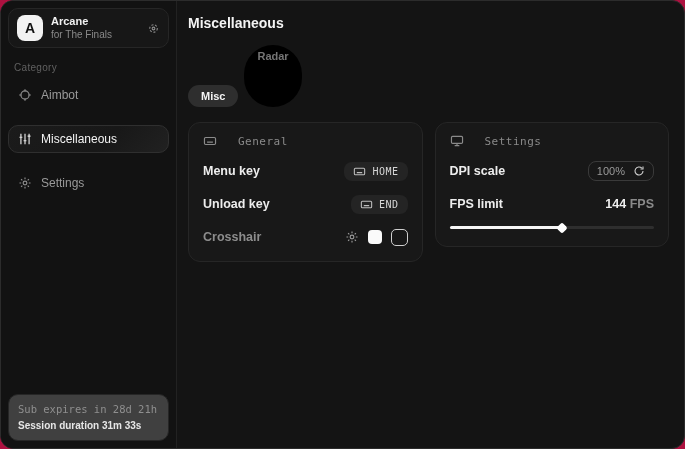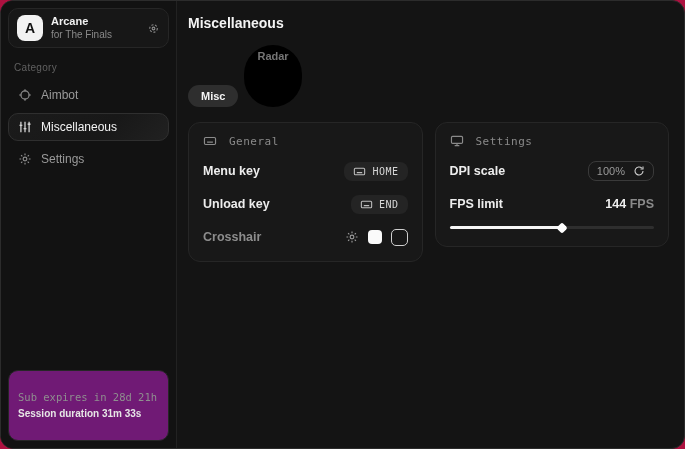--- a/index.html
+++ b/index.html
@@ -37,39 +37,39 @@
     display:flex; align-items:center; justify-content:center;
   }
   .brand-text { flex:1; line-height:1.25; }
   .brand-name { font-size:11px; font-weight:bold; color:#f1f1f1; }
   .brand-sub { font-size:10px; color:#8a8a8a; }
   .brand-action { color:#8a8a8a; display:flex; }
   .category {
     font-size:10px; color:#606060; letter-spacing:.3px;
     margin:14px 6px 8px 6px;
   }
-  .nav { display:flex; flex-direction:column; gap:4px; }
+  .nav { display:flex; flex-direction:column; gap:16px; }
   .nav-item {
     display:flex; align-items:center; gap:9px;
     padding:6px 9px; border-radius:10px;
     border:1px solid transparent;
     color:#9a9a9a; font-size:12px;
     cursor:default;
   }
   .nav-item .nicon { display:flex; color:#8d8d8d; }
   .nav-item.active {
     border-color:#2f2f2f;
     background:linear-gradient(135deg,#1b1b1b,#181818 60%,#212121);
     color:#f3f3f3;
   }
   .nav-item.active .nicon { color:#e8e8e8; }
   .sidebar-spacer { flex:1; }
   .sub-box {
-    border:1px solid #262626; background:#701a75;
-    border-radius:10px; padding:19px 9px;
+    border:1px solid #262626; background:#404040;
+    border-radius:10px; padding:7px 9px;
     line-height:1.5;
   }
   .sub-line1 {
     font-family:"DejaVu Sans Mono", monospace;
     font-size:10.5px; color:#8f8f8f;
   }
   .sub-line2 { font-size:10px; font-weight:bold; color:#e6e6e6; }
   
   .main { flex:1; padding:14px 15px 14px 11px; }
   .page-title { font-size:14px; font-weight:bold; color:#f4f4f4; }
@@ -80,21 +80,21 @@
   }
   .tab.active { background:#2e2e2e; color:#f4f4f4;margin-top:40px; }
   .tab.inactive { background:#000000; color:#757575; }
   .cards { display:flex; gap:12px; margin-top:15px; align-items:flex-start; }
   .card {
     flex:1; background:#181818;
     border:1px solid #262626; border-radius:12px;
     padding:11px 14px 14px 14px;
   }
   .card-head {
-    display:flex; align-items:center; gap:12px;
+    display:flex; align-items:center; gap:21px;
     color:#8a8a8a;
     font-family:"DejaVu Sans Mono", monospace;
     font-size:11px; letter-spacing:.5px;
   }
   .card-head .cicon { display:flex; color:#8a8a8a; }
   .row {
     display:flex; align-items:center; justify-content:space-between;
     margin-top:13px; min-height:20px;
   }
   .row-label { font-size:12.5px; font-weight:bold; color:#ededed; }

